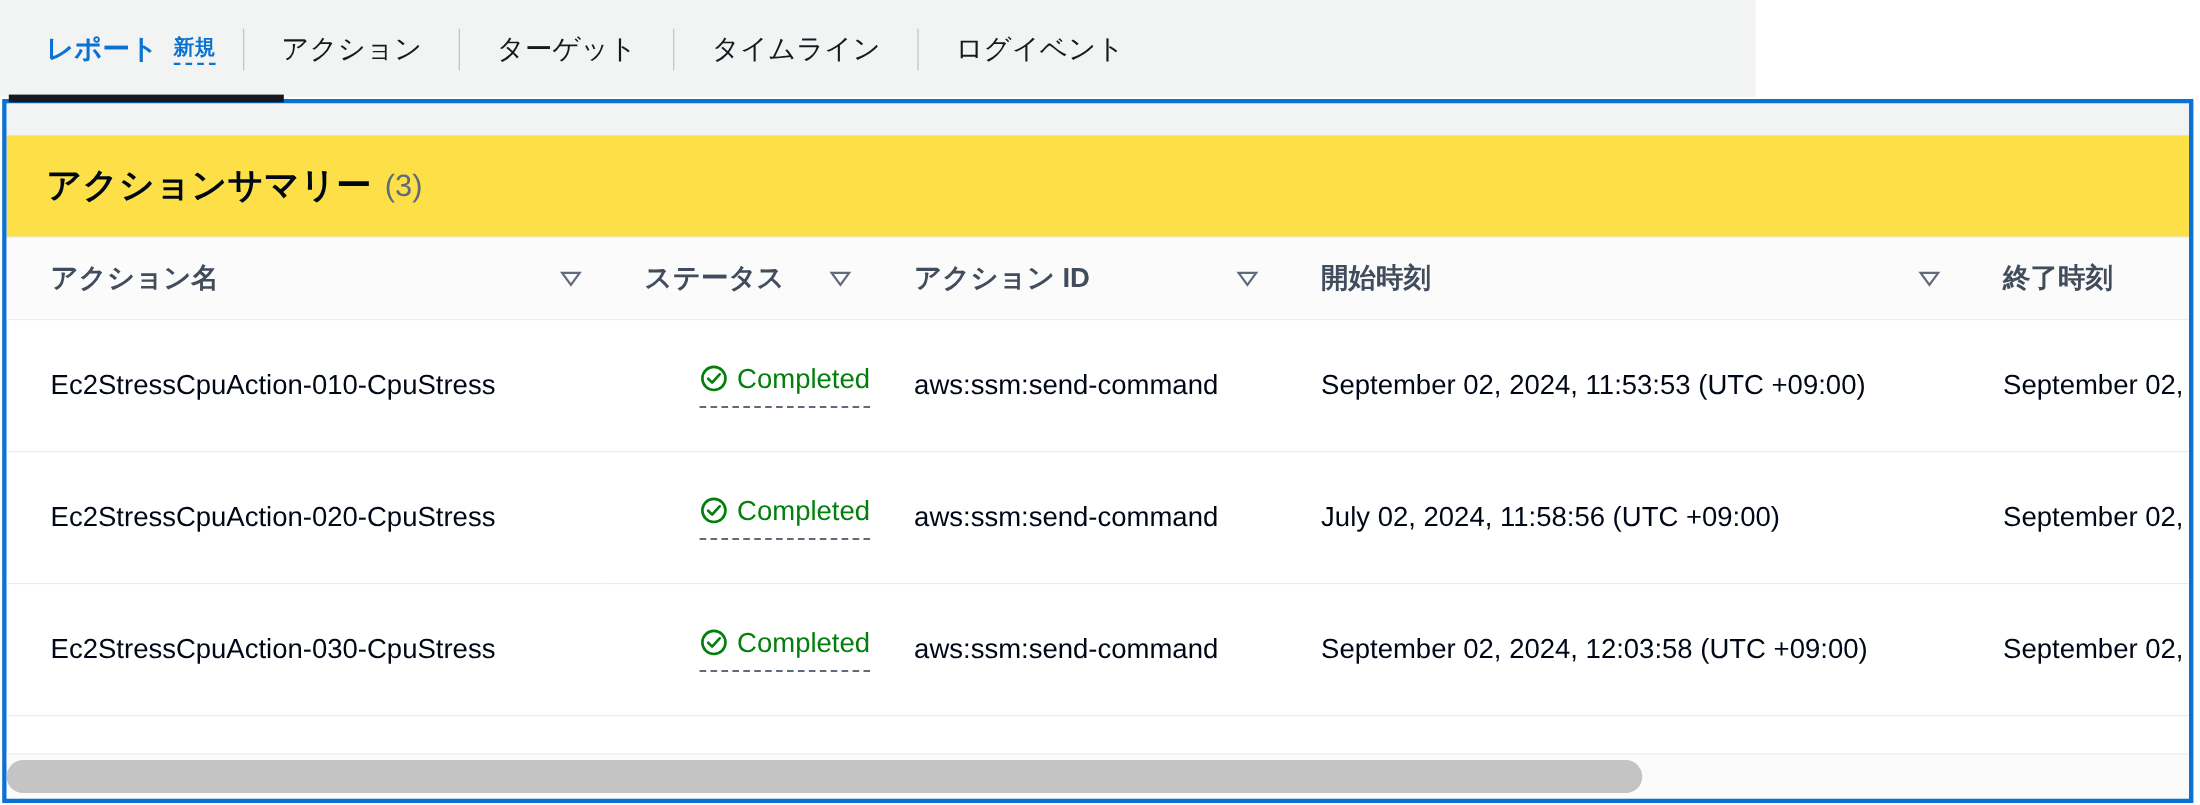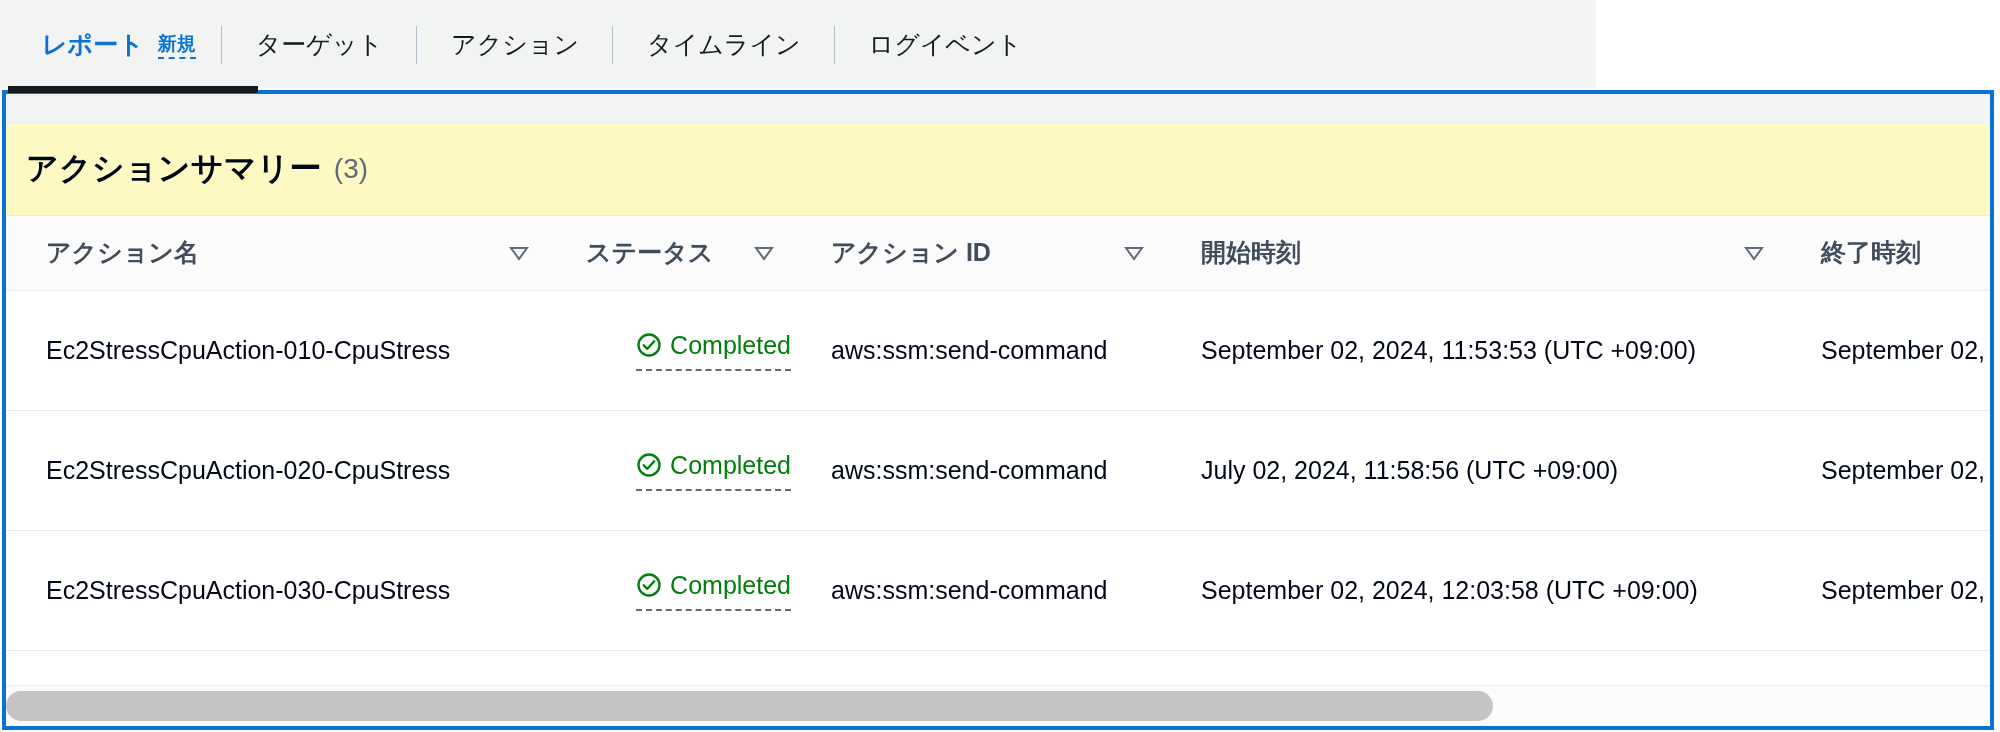--- a/index.html
+++ b/index.html
@@ -92,25 +92,25 @@
     overflow: hidden;
   }
   .panel-topstrip {
     height: 28px;
     background: #f2f3f3;
     border-bottom: 1px solid #eceef0;
   }
   .panel-header {
     height: 93px;
     box-sizing: border-box;
-    background: #fef9c3;
+    background: #fde047;
     border-bottom: 1px solid #e9ebed;
     display: flex;
     align-items: center;
-    padding: 0 20px;
+    padding: 0 36px;
   }
   .panel-title {
     font-size: 32px;
     font-weight: bold;
     color: #000716;
     letter-spacing: 0.2px;
   }
   .panel-count {
     font-size: 28px;
     font-weight: normal;
@@ -232,26 +232,26 @@
 
 <div class="tabbar">
 
   <div class="tab active">
     <span>レポート</span>
     <span class="tab-badge">新規</span>
     <span class="divider"></span>
   </div>
 
   <div class="tab">
+    <span>アクション</span>
+    <span class="divider"></span>
+  </div>
+
+  <div class="tab">
     <span>ターゲット</span>
-    <span class="divider"></span>
-  </div>
-
-  <div class="tab">
-    <span>アクション</span>
     <span class="divider"></span>
   </div>
 
 
   <div class="tab">
     <span>タイムライン</span>
     <span class="divider"></span>
   </div>
 
   <div class="tab">

